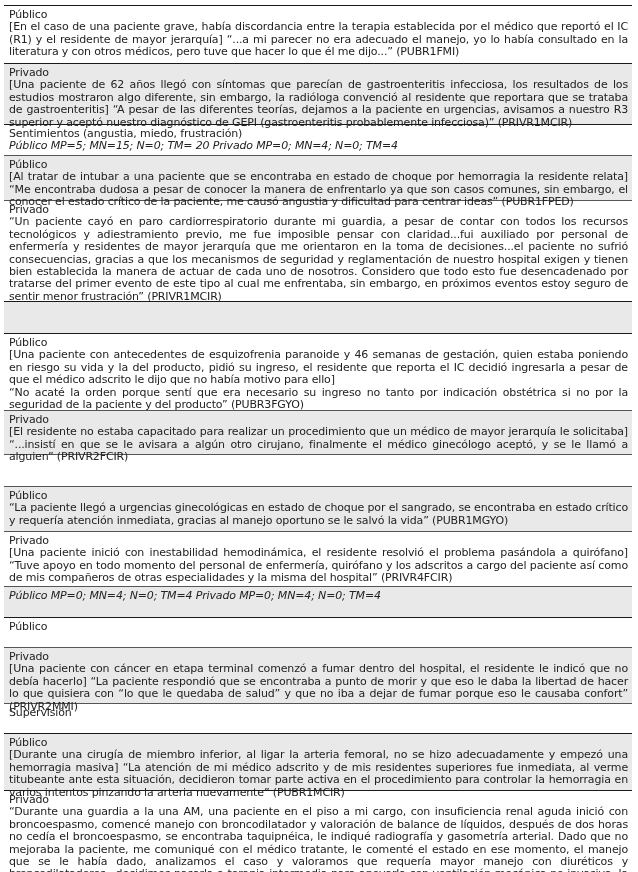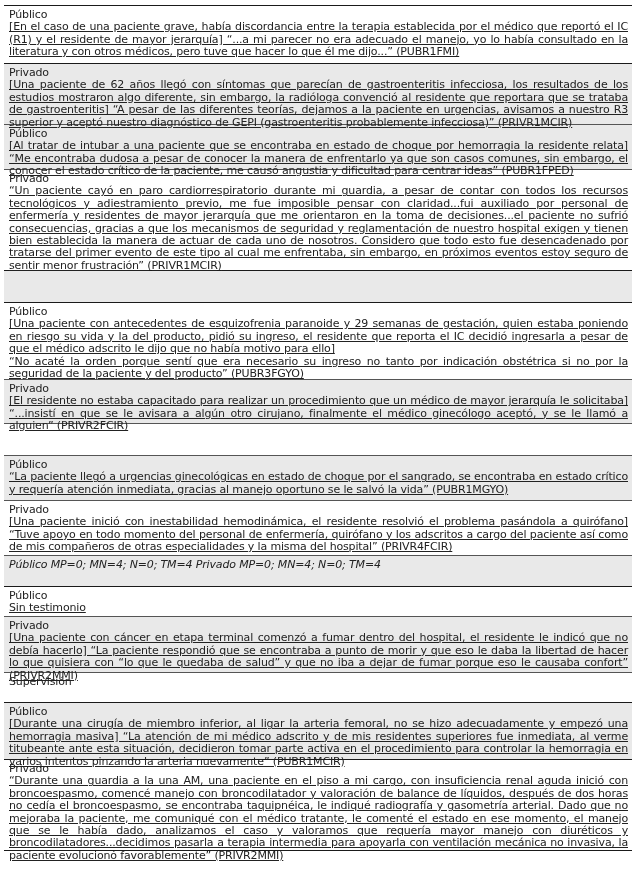--- a/index.html
+++ b/index.html
@@ -4,47 +4,51 @@
 <style>
   html, body { margin: 0; padding: 0; background: #ffffff; }
   body { width: 638px; height: 872px; overflow: hidden; font-family: "DejaVu Sans", sans-serif; }
   .table { position: absolute; left: 4px; top: 5px; width: 628px; border-top: 1.5px solid #1a1a1a; border-bottom: 1.5px solid #1a1a1a; }
   .row { padding: 3px 4px 3px 5px; font-size: 11px; line-height: 12.4px; color: #222; text-align: justify; border-top: 1px solid #555; letter-spacing: -0.15px; }
   .row:first-child { border-top: none; }
   .row.gray { background: #e9e9e9; }
   .row.thick { border-top: 1.5px solid #1a1a1a; }
   .label { display: block; }
   .stats { display: block; font-style: italic; }
-  .text { display: block; text-decoration: underline; }
+  .text { display: block; }
 </style>
 </head>
 <body>
 
 <div class="table">
   <div class="row" style="height:51px">
     <span class="label">Público</span>
     <span class="text">[En el caso de una paciente grave, había discordancia entre la terapia establecida por el médico que reportó el IC (R1) y el residente de mayor jerarquía] “...a mi parecer no era adecuado el manejo, yo lo había consultado en la literatura y con otros médicos, pero tuve que hacer lo que él me dijo...” (PUBR1FMI)</span>
   </div>
   <div class="row gray thick" style="height:54px">
     <span class="label">Privado</span>
     <span class="text">[Una paciente de 62 años llegó con síntomas que parecían de gastroenteritis infecciosa, los resultados de los estudios mostraron algo diferente, sin embargo, la radióloga convenció al residente que reportara que se trataba de gastroenteritis] “A pesar de las diferentes teorías, dejamos a la paciente en urgencias, avisamos a nuestro R3 superior y aceptó nuestro diagnóstico de GEPI (gastroenteritis probablemente infecciosa)” (PRIVR1MCIR)</span>
   </div>
+  <div class="row thick" style="height:24px">
+    <span class="label">Sentimientos (angustia, miedo, frustración)</span>
+    <span class="stats">Público MP=5; MN=15; N=0; TM= 20 Privado MP=0; MN=4; N=0; TM=4</span>
+  </div>
   <div class="row gray" style="height:38px">
     <span class="label">Público</span>
     <span class="text">[Al tratar de intubar a una paciente que se encontraba en estado de choque por hemorragia la residente relata] “Me encontraba dudosa a pesar de conocer la manera de enfrentarlo ya que son casos comunes, sin embargo, el conocer el estado crítico de la paciente, me causó angustia y dificultad para centrar ideas” (PUBR1FPED)</span>
   </div>
   <div class="row" style="height:94px">
     <span class="label">Privado</span>
     <span class="text">“Un paciente cayó en paro cardiorrespiratorio durante mi guardia, a pesar de contar con todos los recursos tecnológicos y adiestramiento previo, me fue imposible pensar con claridad...fui auxiliado por personal de enfermería y residentes de mayor jerarquía que me orientaron en la toma de decisiones...el paciente no sufrió consecuencias, gracias a que los mecanismos de seguridad y reglamentación de nuestro hospital exigen y tienen bien establecida la manera de actuar de cada uno de nosotros. Considero que todo esto fue desencadenado por tratarse del primer evento de este tipo al cual me enfrentaba, sin embargo, en próximos eventos estoy seguro de sentir menor frustración” (PRIVR1MCIR)</span>
   </div>
   <div class="row gray thick" style="height:25px">
   </div>
   <div class="row thick" style="height:70px">
     <span class="label">Público</span>
-    <span class="text">[Una paciente con antecedentes de esquizofrenia paranoide y 29 semanas de gestación, quien estaba poniendo en riesgo su vida y la del producto, pidió su ingreso, el residente que reporta el IC decidió ingresarla a pesar de que el médico adscrito le dijo que no había motivo para ello]</span>
+    <span class="text">[Una paciente con antecedentes de esquizofrenia paranoide y 46 semanas de gestación, quien estaba poniendo en riesgo su vida y la del producto, pidió su ingreso, el residente que reporta el IC decidió ingresarla a pesar de que el médico adscrito le dijo que no había motivo para ello]</span>
     <span class="text">“No acaté la orden porque sentí que era necesario su ingreso no tanto por indicación obstétrica si no por la seguridad de la paciente y del producto” (PUBR3FGYO)</span>
   </div>
   <div class="row gray" style="height:37px">
     <span class="label">Privado</span>
     <span class="text">[El residente no estaba capacitado para realizar un procedimiento que un médico de mayor jerarquía le solicitaba] “...insistí en que se le avisara a algún otro cirujano, finalmente el médico ginecólogo aceptó, y se le llamó a alguien” (PRIVR2FCIR)</span>
   </div>
   <div class="row" style="height:25px">
   </div>
   <div class="row gray" style="height:38px">
     <span class="label">Público</span>
@@ -52,21 +56,20 @@
   </div>
   <div class="row" style="height:48px">
     <span class="label">Privado</span>
     <span class="text">[Una paciente inició con inestabilidad hemodinámica, el residente resolvió el problema pasándola a quirófano] “Tuve apoyo en todo momento del personal de enfermería, quirófano y los adscritos a cargo del paciente así como de mis compañeros de otras especialidades y la misma del hospital” (PRIVR4FCIR)</span>
   </div>
   <div class="row gray" style="height:24px">
     <span class="stats">Público MP=0; MN=4; N=0; TM=4 Privado MP=0; MN=4; N=0; TM=4</span>
   </div>
   <div class="row thick" style="height:23px">
     <span class="label">Público</span>
-    <span class="text">Sin testimonio</span>
   </div>
   <div class="row gray" style="height:49px">
     <span class="label">Privado</span>
     <span class="text">[Una paciente con cáncer en etapa terminal comenzó a fumar dentro del hospital, el residente le indicó que no debía hacerlo] “La paciente respondió que se encontraba a punto de morir y que eso le daba la libertad de hacer lo que quisiera con “lo que le quedaba de salud” y que no iba a dejar de fumar porque eso le causaba confort” (PRIVR2MMI)</span>
   </div>
   <div class="row" style="height:23px">
     <span class="label">Supervisión</span>
   </div>
   <div class="row gray thick" style="height:50px">
     <span class="label">Público</span>

